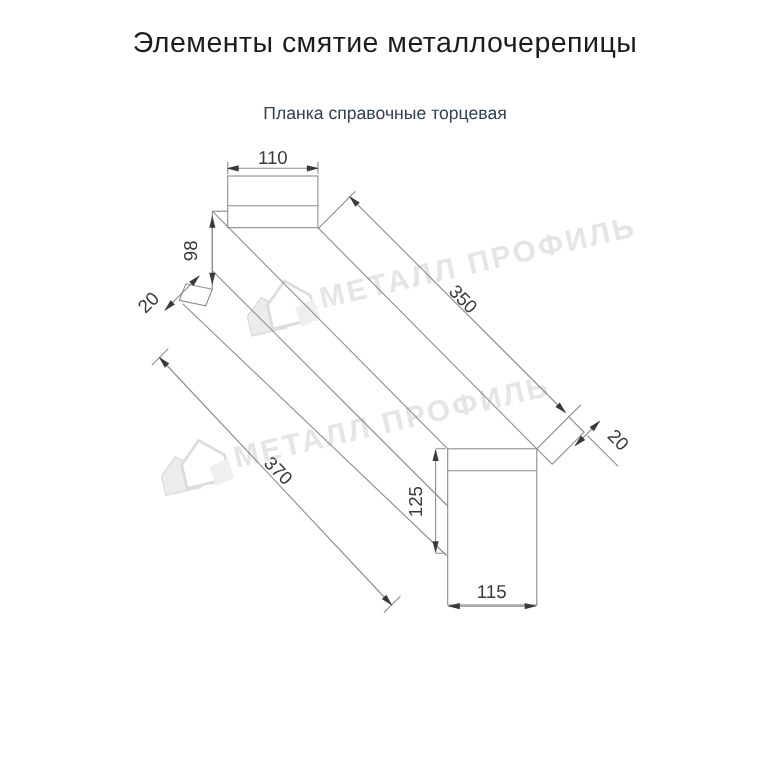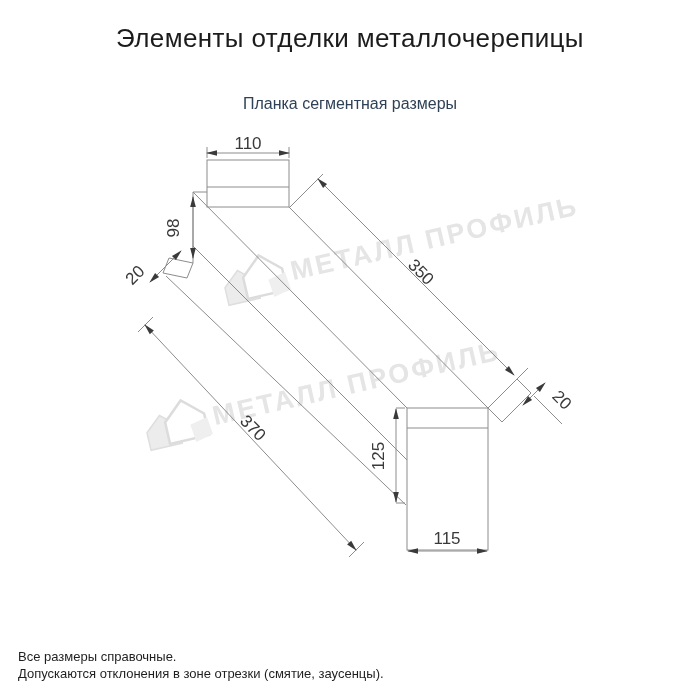--- a/index.html
+++ b/index.html
@@ -15,24 +15,24 @@
   .shape{stroke:#8c8c8c;stroke-width:1;fill:none;}
   .dimline{stroke:#8c8c8c;stroke-width:1;fill:none;}
   .dim-text{font-size:17px;fill:#3a3a3a;}
   .wm-text{font-size:27px;font-weight:bold;fill:#e5e5e5;letter-spacing:2.5px;}
 </style>
 </head>
 <body>
 
 <div class="canvas">
 
-  <div class="title">Элементы отделки металлочерепицы</div>
+  <div class="title">Элементы смятие металлочерепицы</div>
 
   <div class="subtitle">
-    <div>Планка сегментная размеры</div>
+    <div>Планка справочные торцевая</div>
   </div>
 
   <svg class="drawing" width="700" height="700" viewBox="0 0 700 700">
     <defs>
       <marker id="arr" markerWidth="12" markerHeight="8" refX="11" refY="4" orient="auto-start-reverse" markerUnits="userSpaceOnUse">
         <path d="M12,4 L1,1.2 L1,6.8 Z" fill="#3a3a3a"></path>
       </marker>
     </defs>
 
     <g transform="translate(228,283) rotate(-13)">
@@ -112,18 +112,14 @@
       <line class="dimline" x1="396" y1="409" x2="396" y2="502" marker-start="url(#arr)" marker-end="url(#arr)"></line>
       <text class="dim-text" x="384" y="456" text-anchor="middle" transform="rotate(-90 384 456)">125</text>
     </g>
 
     <g>
       <line class="dimline" x1="408" y1="551" x2="487" y2="551" marker-start="url(#arr)" marker-end="url(#arr)"></line>
       <text class="dim-text" x="447" y="544" text-anchor="middle">115</text>
     </g>
   </svg>
 
-  <div class="footnotes">
-    <div>Все размеры справочные.</div>
-    <div>Допускаются отклонения в зоне отрезки (смятие, заусенцы).</div>
-  </div>
 
 </div>
 
 </body></html>

